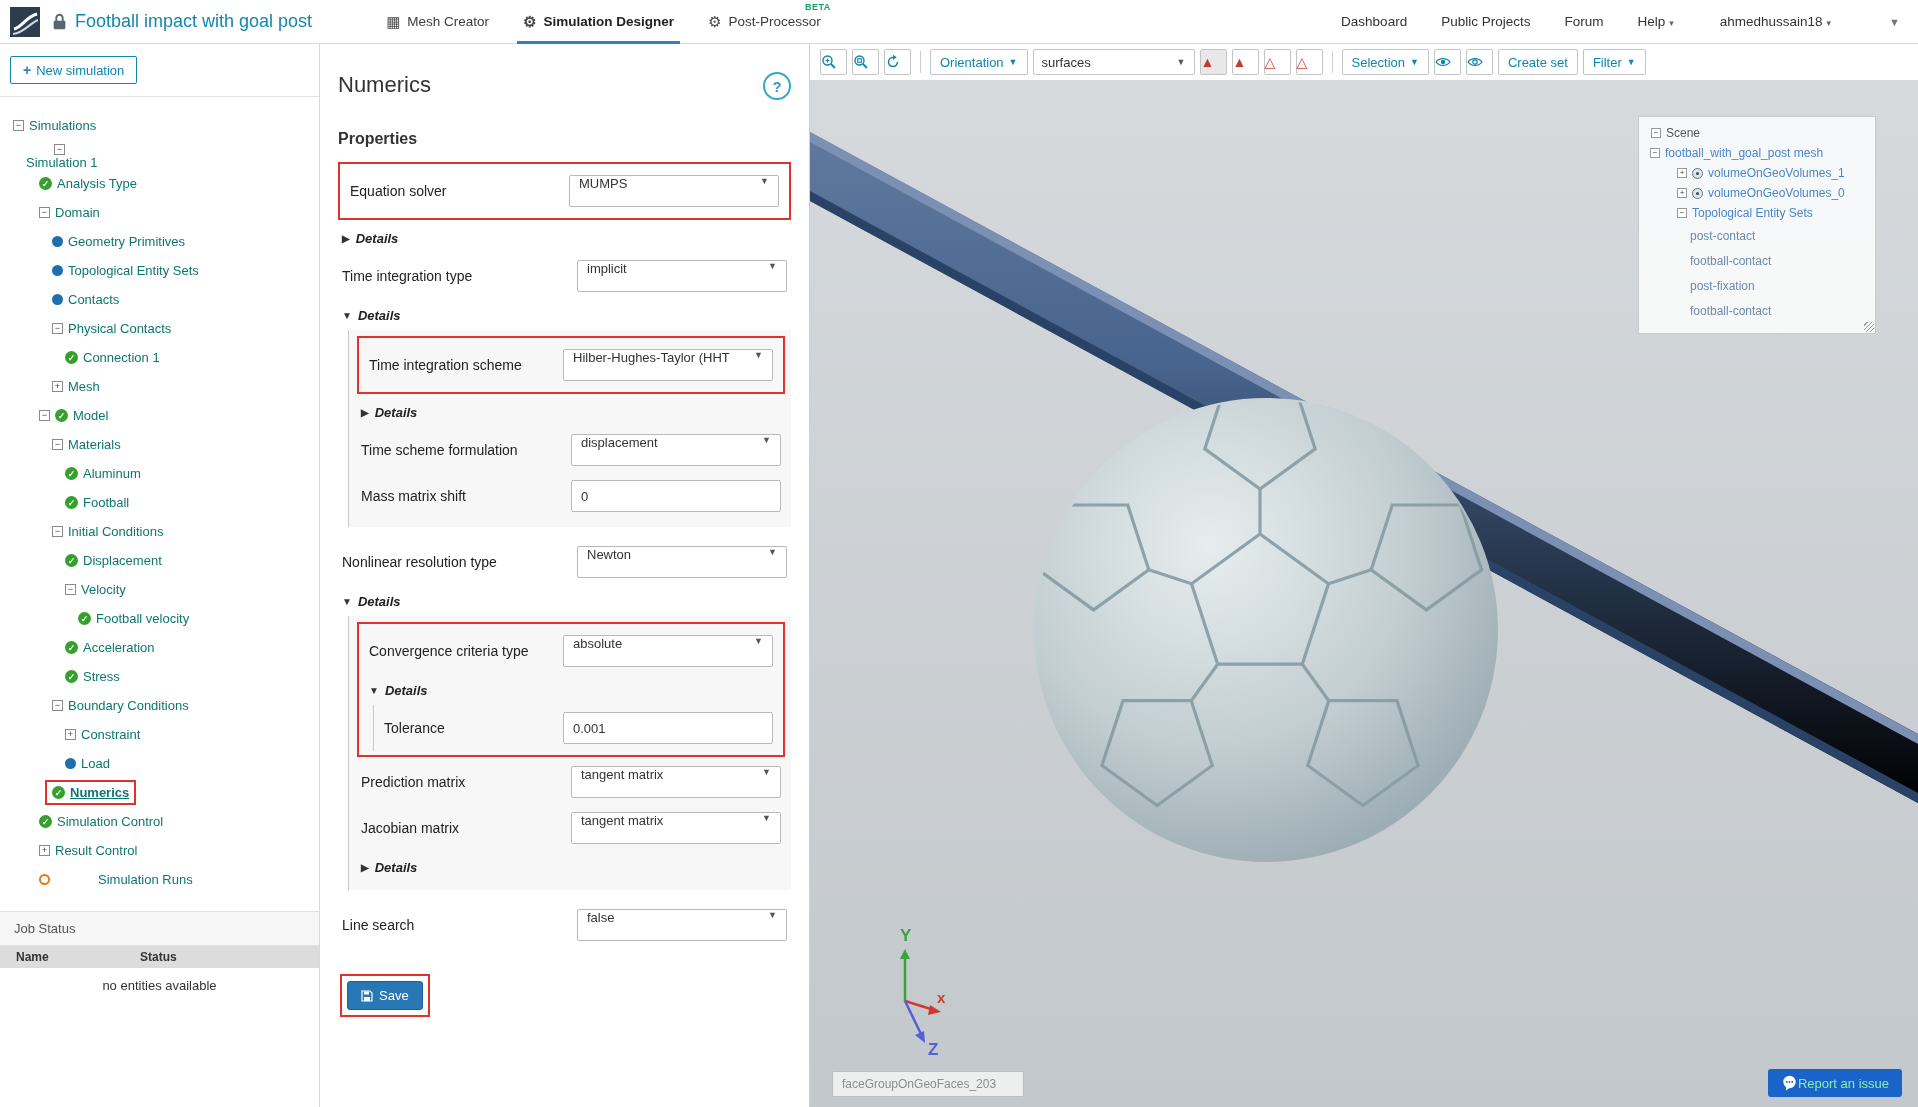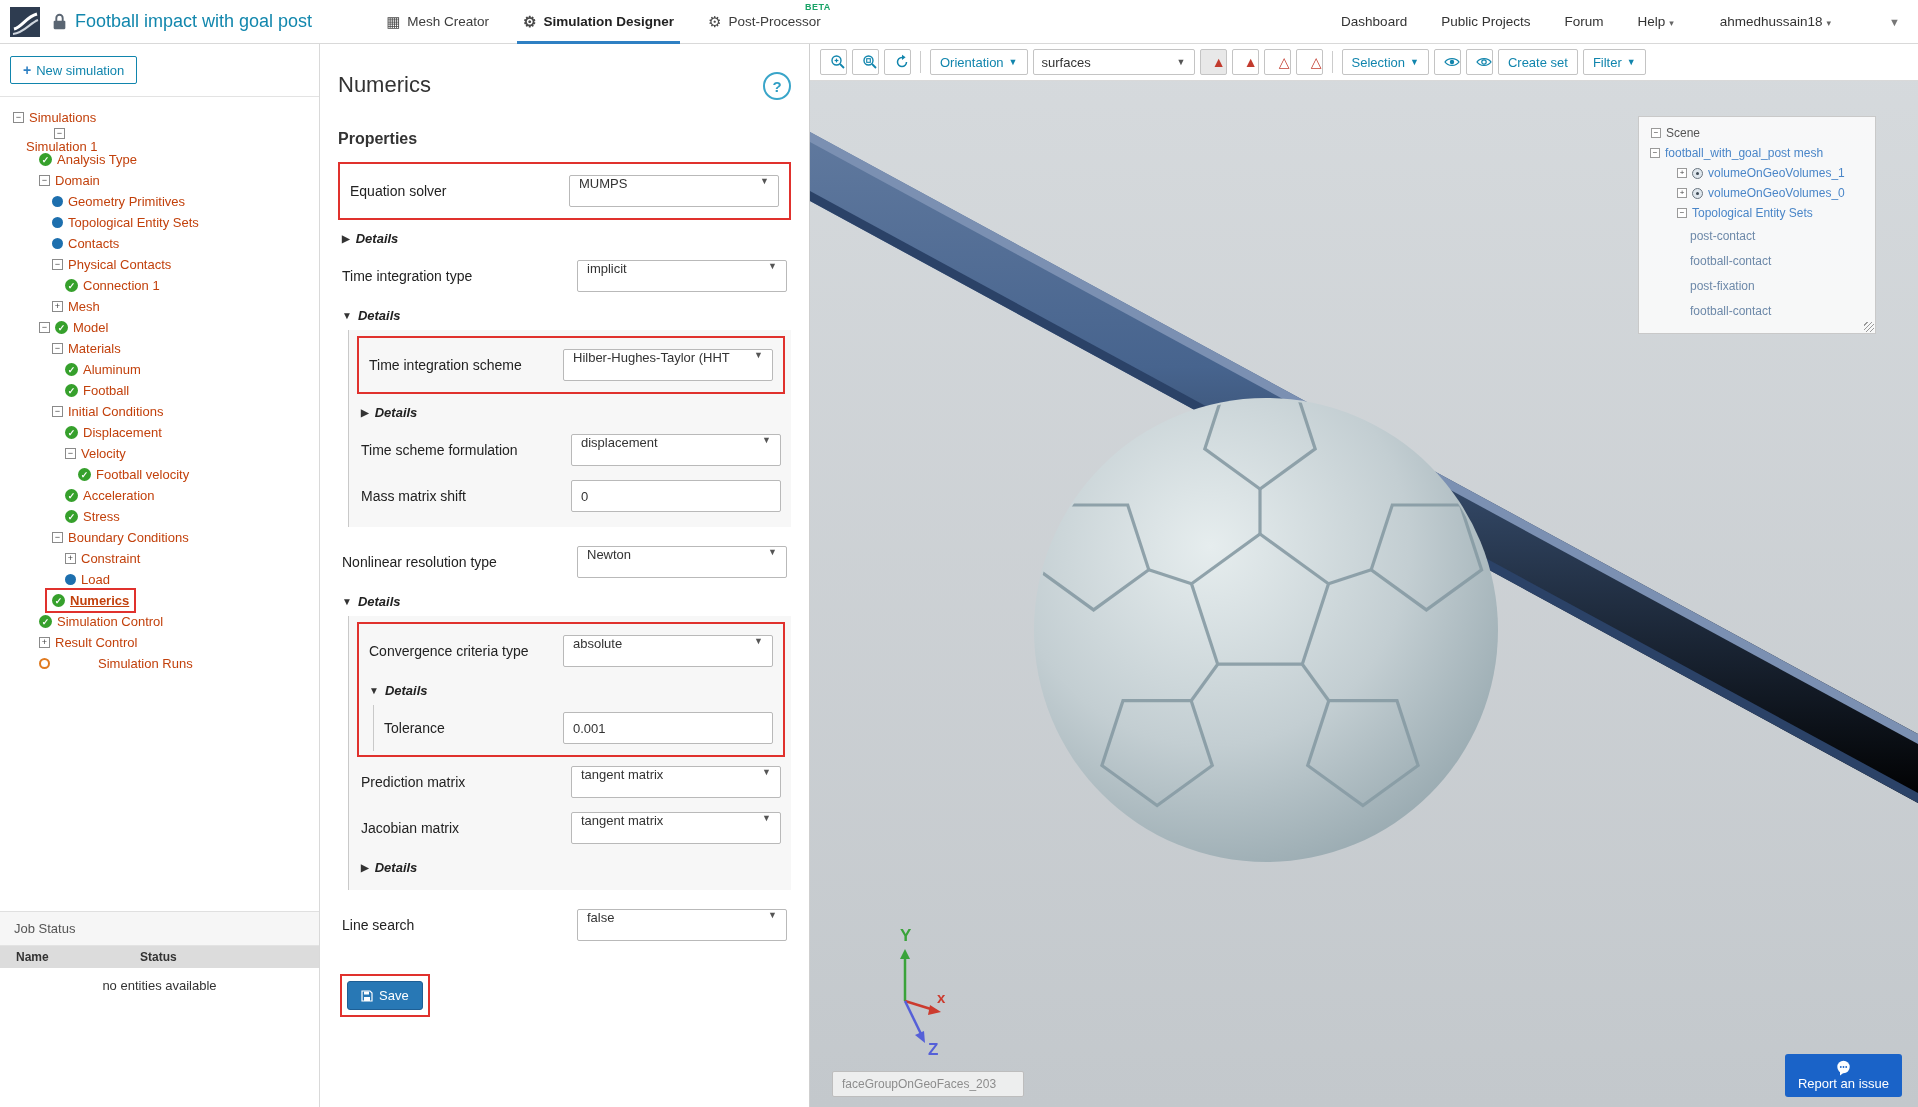--- a/index.html
+++ b/index.html
@@ -24,21 +24,21 @@
   .win-caret { margin:0 18px 0 58px; color:#777; font-size:11px; cursor:pointer; }
 
   .main { display:flex; height:1063px; }
 
   
   .sidebar { width:320px; flex:none; border-right:1px solid #d9d9d9; position:relative; background:#fff; }
   .sidebar-top { padding:12px 10px; border-bottom:1px solid #e3e3e3; }
   .new-sim-btn { display:inline-flex; align-items:center; gap:5px; border:1px solid #1185ad; color:#1185ad; background:#fff; font-size:13px; padding:5px 12px; border-radius:2px; cursor:pointer; }
   .new-sim-btn .plus { font-size:14px; font-weight:bold; color:#2f80c3; }
   .tree { padding:10px 4px; }
-  .trow { display:flex; align-items:center; height:21px; width:fit-content; padding:0 5px; font-size:13px; color:#c2410c; cursor:pointer; white-space:nowrap; }
+  .trow { display:flex; align-items:center; height:21px; width:fit-content; padding:0 5px; font-size:13px; color:#0f766e; cursor:pointer; white-space:nowrap;margin-top:8px; }
   .trow .xp { display:none; width:11px; height:11px; border:1px solid #8a8a8a; background:#fff; margin-right:5px; align-items:center; justify-content:center; font-size:9px; line-height:1; color:#444; flex:none; }
   .trow.expand-minus .xp, .trow.expand-plus .xp { display:inline-flex; }
   .trow.expand-minus .xp::before { content:"\2212"; }
   .trow.expand-plus  .xp::before { content:"+"; }
   .trow .st { display:none; width:13px; height:13px; border-radius:50%; margin-right:5px; flex:none; align-items:center; justify-content:center; }
   .trow.type-check .st { display:inline-flex; background:#36a02c; color:#fff; font-size:9px; font-weight:bold; }
   .trow.type-check .st::before { content:"\2713"; }
   .trow.type-dot .st { display:inline-flex; background:#1d6fae; width:11px; height:11px; }
   .trow.type-run .st { display:inline-flex; width:11px; height:11px; border:2px solid #e07a1f; background:#fff; }
   .trow.selected { outline:2px solid #e0312d; }
@@ -66,21 +66,21 @@
   .details .tri { font-size:10px; font-style:normal; color:#333; }
   .group { margin:0 0 12px 10px; border-left:1px solid #c9c9c9; background:#f7f7f7; padding:4px 6px 8px 8px; }
   .subgroup { margin-left:8px; border-left:1px solid #c9c9c9; padding-left:6px; }
   .redbox { border:2px solid #e0312d; padding:4px 6px; margin:2px 0; }
   .save-wrap { display:inline-block; border:2px solid #e0312d; padding:5px; margin:26px 0 0 2px; }
   .save-btn { display:inline-flex; align-items:center; gap:6px; background:#2878b5; border:1px solid #1e5f95; color:#fff; font-size:13px; padding:6px 13px; border-radius:3px; cursor:pointer; }
 
   
   .viewport { flex:1; position:relative; background:linear-gradient(#d6dadd, #c3c8cc); overflow:hidden; }
   .vp-toolbar { height:37px; background:#fff; border-bottom:1px solid #d9d9d9; display:flex; align-items:center; gap:5px; padding:0 10px; }
-  .vp-btn { display:inline-flex; align-items:center; justify-content:flex-end; gap:5px; background:#fff; border:1px solid #c4c4c4; border-radius:2px; height:26px; padding:0 9px; color:#1185ad; font-size:13px; cursor:pointer; white-space:nowrap; }
+  .vp-btn { display:inline-flex; align-items:center; justify-content:space-between; gap:5px; background:#fff; border:1px solid #c4c4c4; border-radius:2px; height:26px; padding:0 9px; color:#1185ad; font-size:13px; cursor:pointer; white-space:nowrap; }
   .vp-btn.icon-only { width:27px; padding:0; }
   .vp-btn.pressed { background:#e8e8e8; }
   .vp-sep { width:1px; height:22px; background:#ccc; margin:0 4px; flex:none; }
   .vp-select { display:inline-flex; align-items:center; justify-content:space-between; width:162px; height:26px; border:1px solid #c4c4c4; border-radius:2px; background:#fff; font-size:13px; color:#333; padding:0 8px; cursor:pointer; }
   .tri-red { color:#c23b2e; font-size:14px; line-height:1; }
   .scene { position:absolute; left:0; top:37px; width:100%; height:1026px; display:block; }
 
   .scene-tree { position:absolute; top:72px; right:42px; width:238px; background:rgba(255,255,255,.82); border:1px solid #c9c9c9; padding:6px 8px 10px; font-size:12px; }
   .scene-tree::after { content:""; position:absolute; right:1px; bottom:1px; width:10px; height:10px;
     background:repeating-linear-gradient(135deg, transparent 0 2px, #9a9a9a 2px 3px); }
@@ -89,21 +89,21 @@
   .srow.expand-minus .xp, .srow.expand-plus .xp { display:inline-flex; }
   .srow.expand-minus .xp::before { content:"\2212"; }
   .srow.expand-plus  .xp::before { content:"+"; }
   .srow .st { display:none; width:11px; height:11px; border:1px solid #6b7680; border-radius:50%; margin-right:5px; position:relative; background:#dfe7ee; flex:none; }
   .srow.type-vol .st { display:inline-block; }
   .srow.type-vol .st::after { content:""; position:absolute; left:3px; top:3px; width:3px; height:3px; border-radius:50%; background:#3e4a55; }
   .srow.dark { color:#555; }
   .srow.leaf { height:25px; color:#6d89a9; }
 
   .face-label { position:absolute; left:22px; bottom:10px; width:192px; height:26px; background:rgba(242,242,242,.9); border:1px solid #bdbdbd; border-radius:2px; display:flex; align-items:center; padding:0 9px; font-size:12px; color:#8d8d8d; }
-  .report-btn { position:absolute; right:16px; bottom:10px; display:inline-flex; align-items:center; gap:0; background:#1a63c8; color:#ffffff; border:none; border-radius:3px; font-size:13px; padding:6px 13px; cursor:pointer;flex-direction:column; }
+  .report-btn { position:absolute; right:16px; bottom:10px; display:inline-flex; align-items:center; gap:0; background:#1a63c8; color:#86efac; border:none; border-radius:3px; font-size:13px; padding:6px 13px; cursor:pointer; }
 </style>
 </head>
 <body>
 
 <div class="topbar">
   <svg class="logo" viewBox="0 0 30 30">
     <rect width="30" height="30" fill="#2e3c50"></rect>
     <path d="M4 22 C 12 20, 16 10, 27 7" stroke="#ffffff" stroke-width="3" fill="none"></path>
     <path d="M3 27 C 14 26, 20 16, 28 13" stroke="#cfd6de" stroke-width="2" fill="none"></path>
   </svg>

